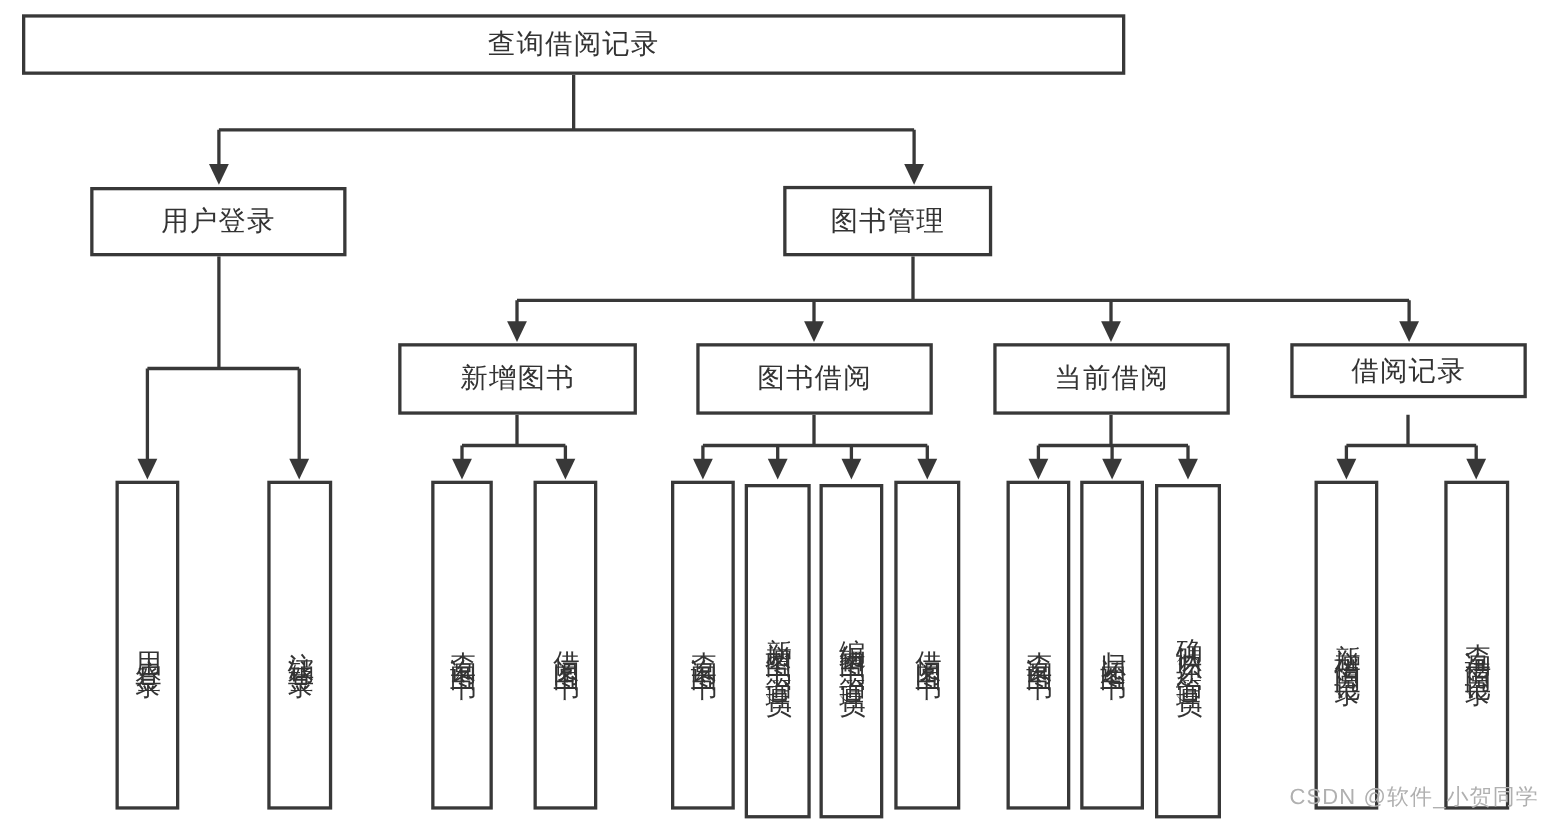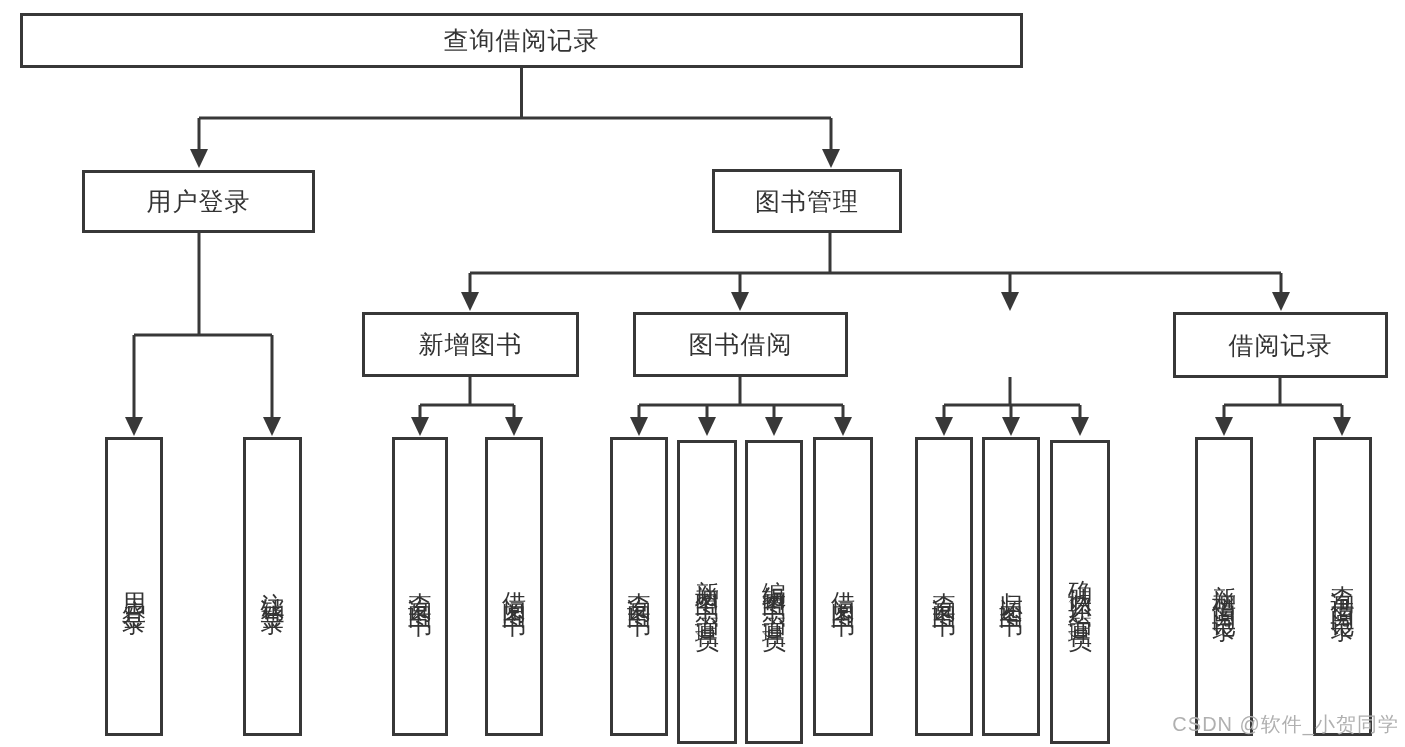--- a/index.html
+++ b/index.html
@@ -99,21 +99,22 @@
     </g>
   </svg>
 
   <div class="node h-node" style="left:20px;top:13px;width:1003px;height:55px;">查询借阅记录</div>
 
   <div class="node h-node" style="left:82px;top:170px;width:233px;height:63px;">用户登录</div>
   <div class="node h-node" style="left:712px;top:169px;width:190px;height:64px;">图书管理</div>
 
   <div class="node h-node" style="left:362px;top:312px;width:217px;height:65px;">新增图书</div>
   <div class="node h-node" style="left:633px;top:312px;width:215px;height:65px;">图书借阅</div>
-  <div class="node h-node" style="left:1173px;top:312px;width:215px;height:66px;">借阅记录</div>
+  <div class="node h-node" style="left:903px;top:312px;width:215px;height:65px;">当前借阅</div>
+  <div class="node h-node" style="left:1173px;top:312px;width:215px;height:50px;">借阅记录</div>
 
   <div class="node v-node" style="left:105px;top:437px;width:58px;height:299px;">用户登录</div>
   <div class="node v-node" style="left:243px;top:437px;width:59px;height:299px;">注销登录</div>
 
   <div class="node v-node" style="left:392px;top:437px;width:56px;height:299px;">查询图书</div>
   <div class="node v-node" style="left:485px;top:437px;width:58px;height:299px;">借阅图书</div>
 
   <div class="node v-node" style="left:610px;top:437px;width:58px;height:299px;">查询图书</div>
   <div class="node v-node" style="left:677px;top:440px;width:60px;height:304px;">新增图书（管理员）</div>
   <div class="node v-node" style="left:745px;top:440px;width:58px;height:304px;">编辑图书（管理员）</div>

